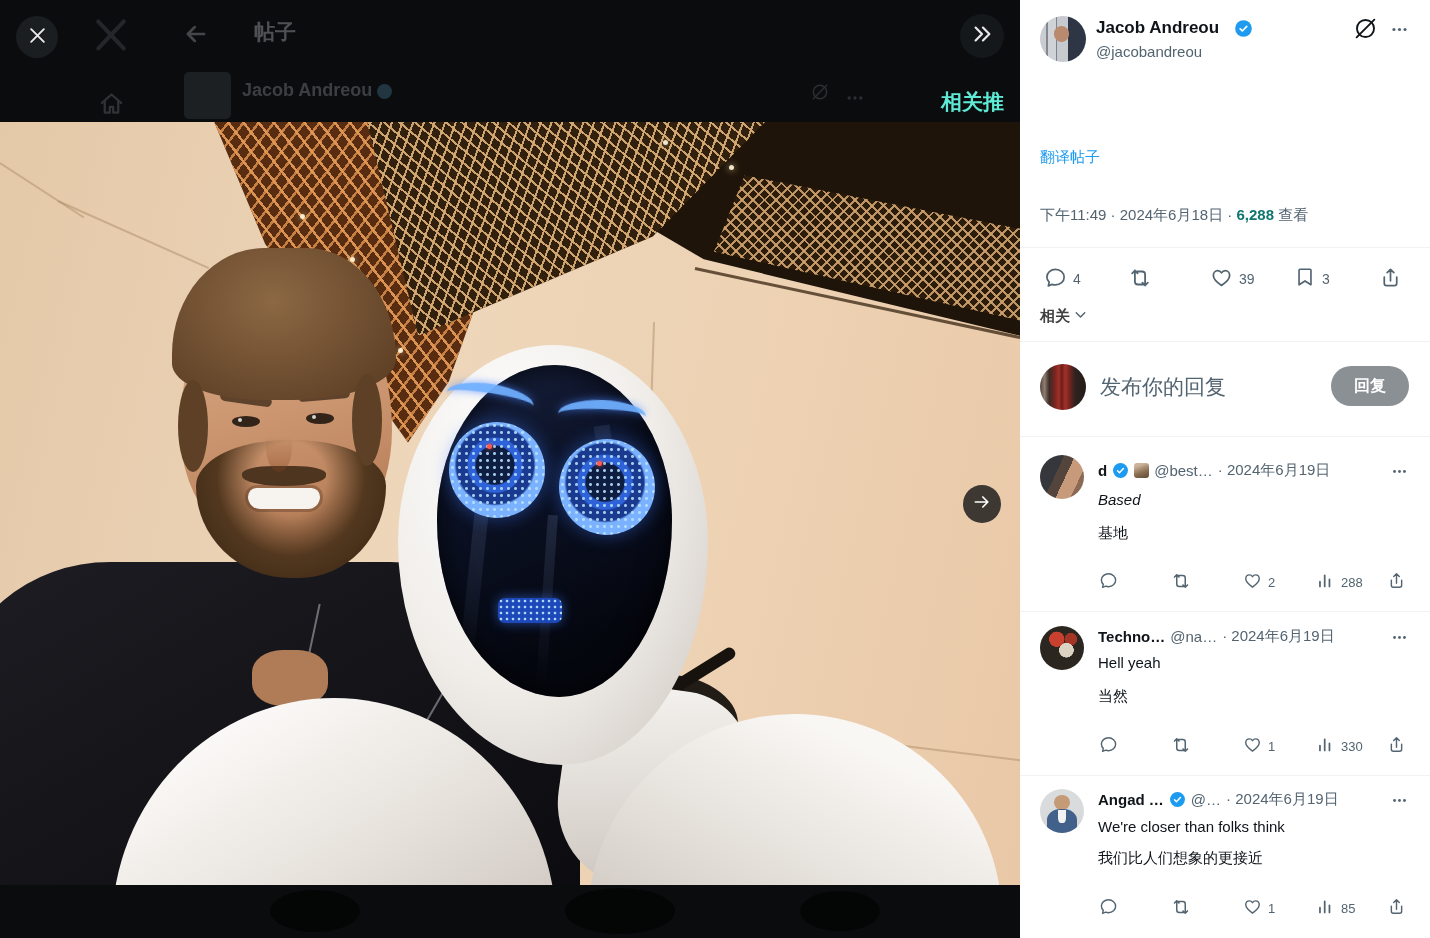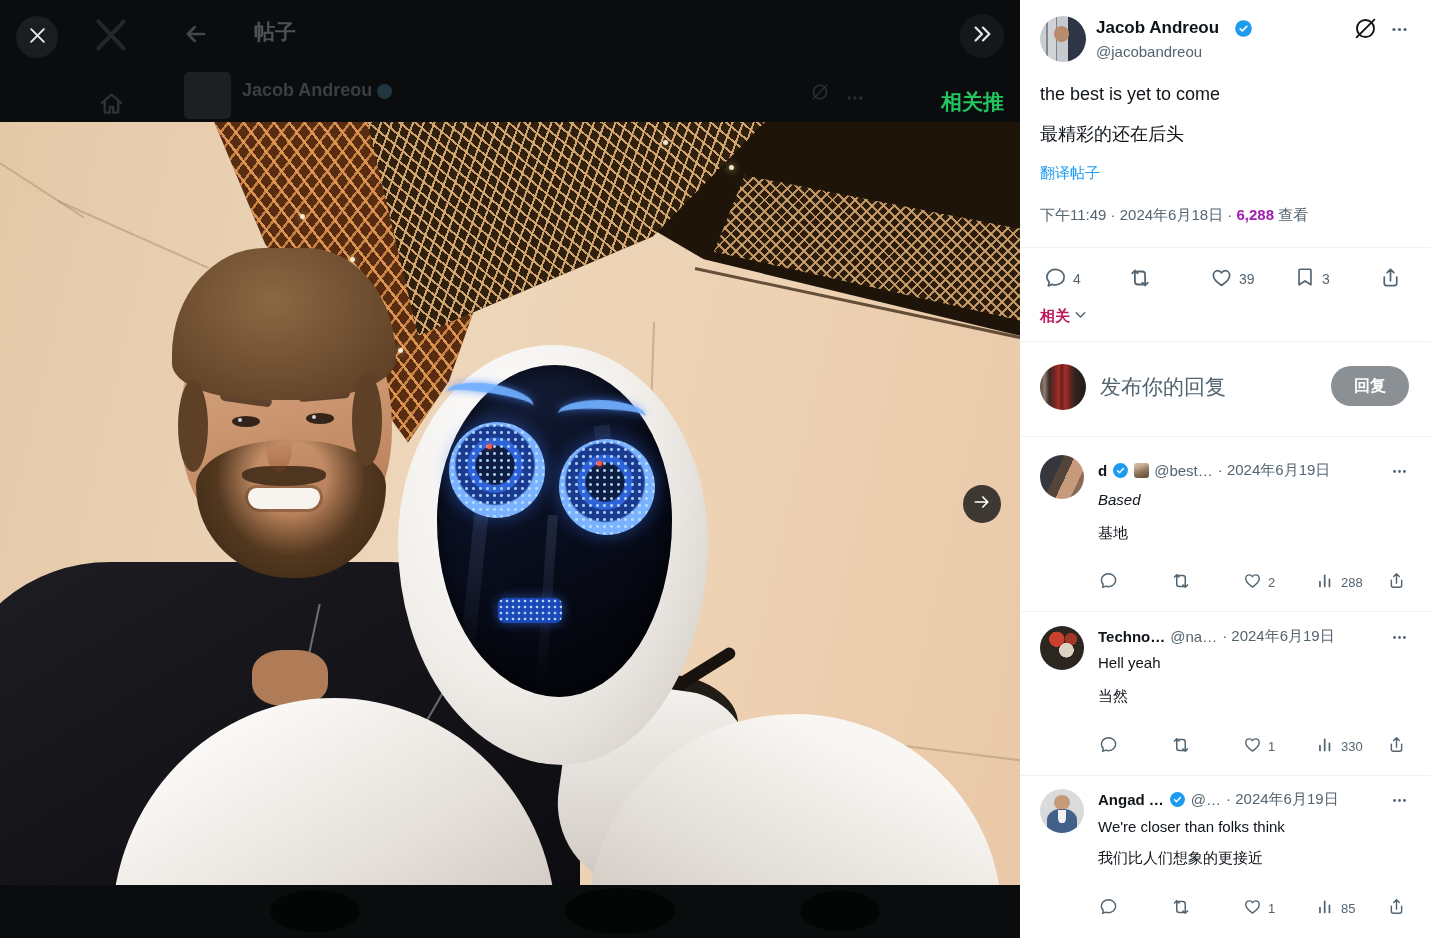--- a/index.html
+++ b/index.html
@@ -11,21 +11,21 @@
   .left { position:absolute; left:0; top:0; width:1020px; height:938px; background:#0a0c0e; overflow:hidden; }
   .circle-btn { position:absolute; border-radius:50%; display:flex; align-items:center; justify-content:center; cursor:pointer; }
   .close-btn { left:16px; top:16px; width:42px; height:42px; background:#1b1e21; }
   .nextpage-btn { left:960px; top:14px; width:44px; height:44px; background:#15181a; }
   .dim { opacity:.55; }
   .dim-text { position:absolute; color:#4e5154; font-weight:bold; }
   .title-dim { left:254px; top:18px; font-size:21px; }
   .dim-avatar { position:absolute; left:184px; top:72px; width:47px; height:47px; border-radius:5px; background:#1d2023; }
   .dim-name { left:242px; top:80px; font-size:18px; color:#3c3f42; }
   .dim-badge { position:absolute; left:377px; top:84px; width:15px; height:15px; border-radius:50%; background:#223642; }
-  .dim-related { left:941px; top:88px; font-size:21px; color:#22c55e; }
+  .dim-related { left:941px; top:88px; font-size:21px; color:#5eead4; }
 
   
   .photo { position:absolute; left:0; top:122px; width:1020px; height:763px; overflow:hidden; background:linear-gradient(103deg,#e4c9a8 0%,#eed6ba 42%,#edd2b3 68%,#e9c8a7 100%); }
   .lat { position:absolute; inset:0; }
   .lat-copper { clip-path:polygon(21% 0,53% 0,44% 34%,40% 42%,26% 16%); background-color:#572c10;
     background-image:repeating-linear-gradient(52deg,rgba(225,152,86,.95) 0 2.5px,rgba(0,0,0,0) 2.5px 12px),repeating-linear-gradient(-52deg,rgba(204,132,70,.95) 0 2.5px,rgba(0,0,0,0) 2.5px 12px); }
   .ceil-dark { position:absolute; inset:0; clip-path:polygon(50% 0,100% 0,100% 28%,69% 18%,55% 7%); background:#1e1409; }
   .lat-tan { clip-path:polygon(36% 0,75% 0,64% 15%,41% 28%); background-color:#31200d;
     background-image:repeating-linear-gradient(40deg,rgba(214,170,115,.95) 0 2px,rgba(0,0,0,0) 2px 10px),repeating-linear-gradient(-70deg,rgba(214,170,115,.95) 0 2px,rgba(0,0,0,0) 2px 10px); }
   .lat-strip { clip-path:polygon(73% 7%,100% 14%,100% 26%,70% 17%); background-color:#2c1c0c;
@@ -82,27 +82,27 @@
   .av-angad { background:linear-gradient(to bottom,#d9dbdd 0 40%,#d2d4d6 100%); }
   .av-angad i { position:absolute; left:31%; top:14%; width:38%; height:34%; border-radius:50%; background:#c59a76; }
   .av-angad b { position:absolute; left:16%; top:46%; width:68%; height:54%; border-radius:45% 45% 0 0; background:#41608a; }
   .av-angad u { position:absolute; left:42%; top:48%; width:16%; height:30%; background:#f2f2f2; border-radius:0 0 40% 40%; }
 
   .t-name { font-weight:bold; font-size:17px; color:#0f1419; }
   .t-handle { font-size:15px; color:#536471; }
   .post-line { position:absolute; left:20px; width:375px; font-size:18px; color:#0f1419; }
   .link { position:absolute; left:20px; font-size:15px; color:#1d9bf0; cursor:pointer; }
   .meta { position:absolute; left:20px; top:206px; font-size:15px; color:#536471; }
-  .meta b { color:#a21caf; font-weight:bold; }
+  .meta b { color:#0f766e; font-weight:bold; }
   .divider { position:absolute; left:0; width:410px; height:1px; background:#eff3f4; }
   .stat { position:absolute; display:flex; align-items:center; gap:6px; color:#536471; cursor:pointer; }
   .stat span { font-size:14px; }
   .c-stat span { font-size:13px; }
   .related { position:absolute; left:20px; top:306px; display:flex; align-items:center; gap:2px; cursor:pointer; }
-  .related b { font-size:15px; color:#be185d; }
+  .related b { font-size:15px; color:#404040; }
   .composer-ph { position:absolute; left:80px; top:373px; font-size:21px; color:#536471; }
   .reply-btn { position:absolute; left:311px; top:366px; width:78px; height:40px; border-radius:20px; background:#8b9095; color:#fff; font-weight:bold; font-size:16px; display:flex; align-items:center; justify-content:center; cursor:pointer; }
   .nameline { position:absolute; left:78px; display:flex; align-items:center; gap:5px; white-space:nowrap; }
   .nameline .nm { font-weight:bold; font-size:15px; color:#0f1419; }
   .nameline .hd,.nameline .dt { font-size:15px; color:#536471; }
   .affil { width:15px; height:15px; border-radius:3px; background:linear-gradient(160deg,#cbb49a 20%,#8a6f52 60%,#5f4a34); }
   .c-text { position:absolute; left:78px; font-size:15px; color:#0f1419; }
   .more-dots { position:absolute; right:22px; color:#536471; cursor:pointer; }
   .vbadge { display:inline-flex; }
 </style>
@@ -265,23 +265,21 @@
         </svg>
     </span>
     <span style="position:absolute;left:370px;top:20px;">
       <svg width="19" height="19" viewBox="0 0 24 24" fill="#536471">
           <circle cx="5" cy="12" r="2"></circle>
           <circle cx="12" cy="12" r="2"></circle>
           <circle cx="19" cy="12" r="2"></circle>
         </svg>
     </span>
 
-    <div class="post-line" style="top:84px;">the best is yet to come</div>
-    <div class="post-line" style="top:122px;">最精彩的还在后头</div>
-    <span class="link" style="top:164px;">翻译帖子</span>
+    <span class="link" style="top:148px;">翻译帖子</span>
     <div class="meta">
       <span>下午11:49 · 2024年6月18日 ·</span>
       <b>6,288</b>
       <span>查看</span>
     </div>
 
     <div class="divider" style="top:247px;"></div>
 
     <div class="stat" style="left:24px;top:266px;">
       <span><svg width="23" height="23" viewBox="0 0 24 24" fill="none" stroke="#536471" stroke-width="1.8" stroke-linejoin="round">

